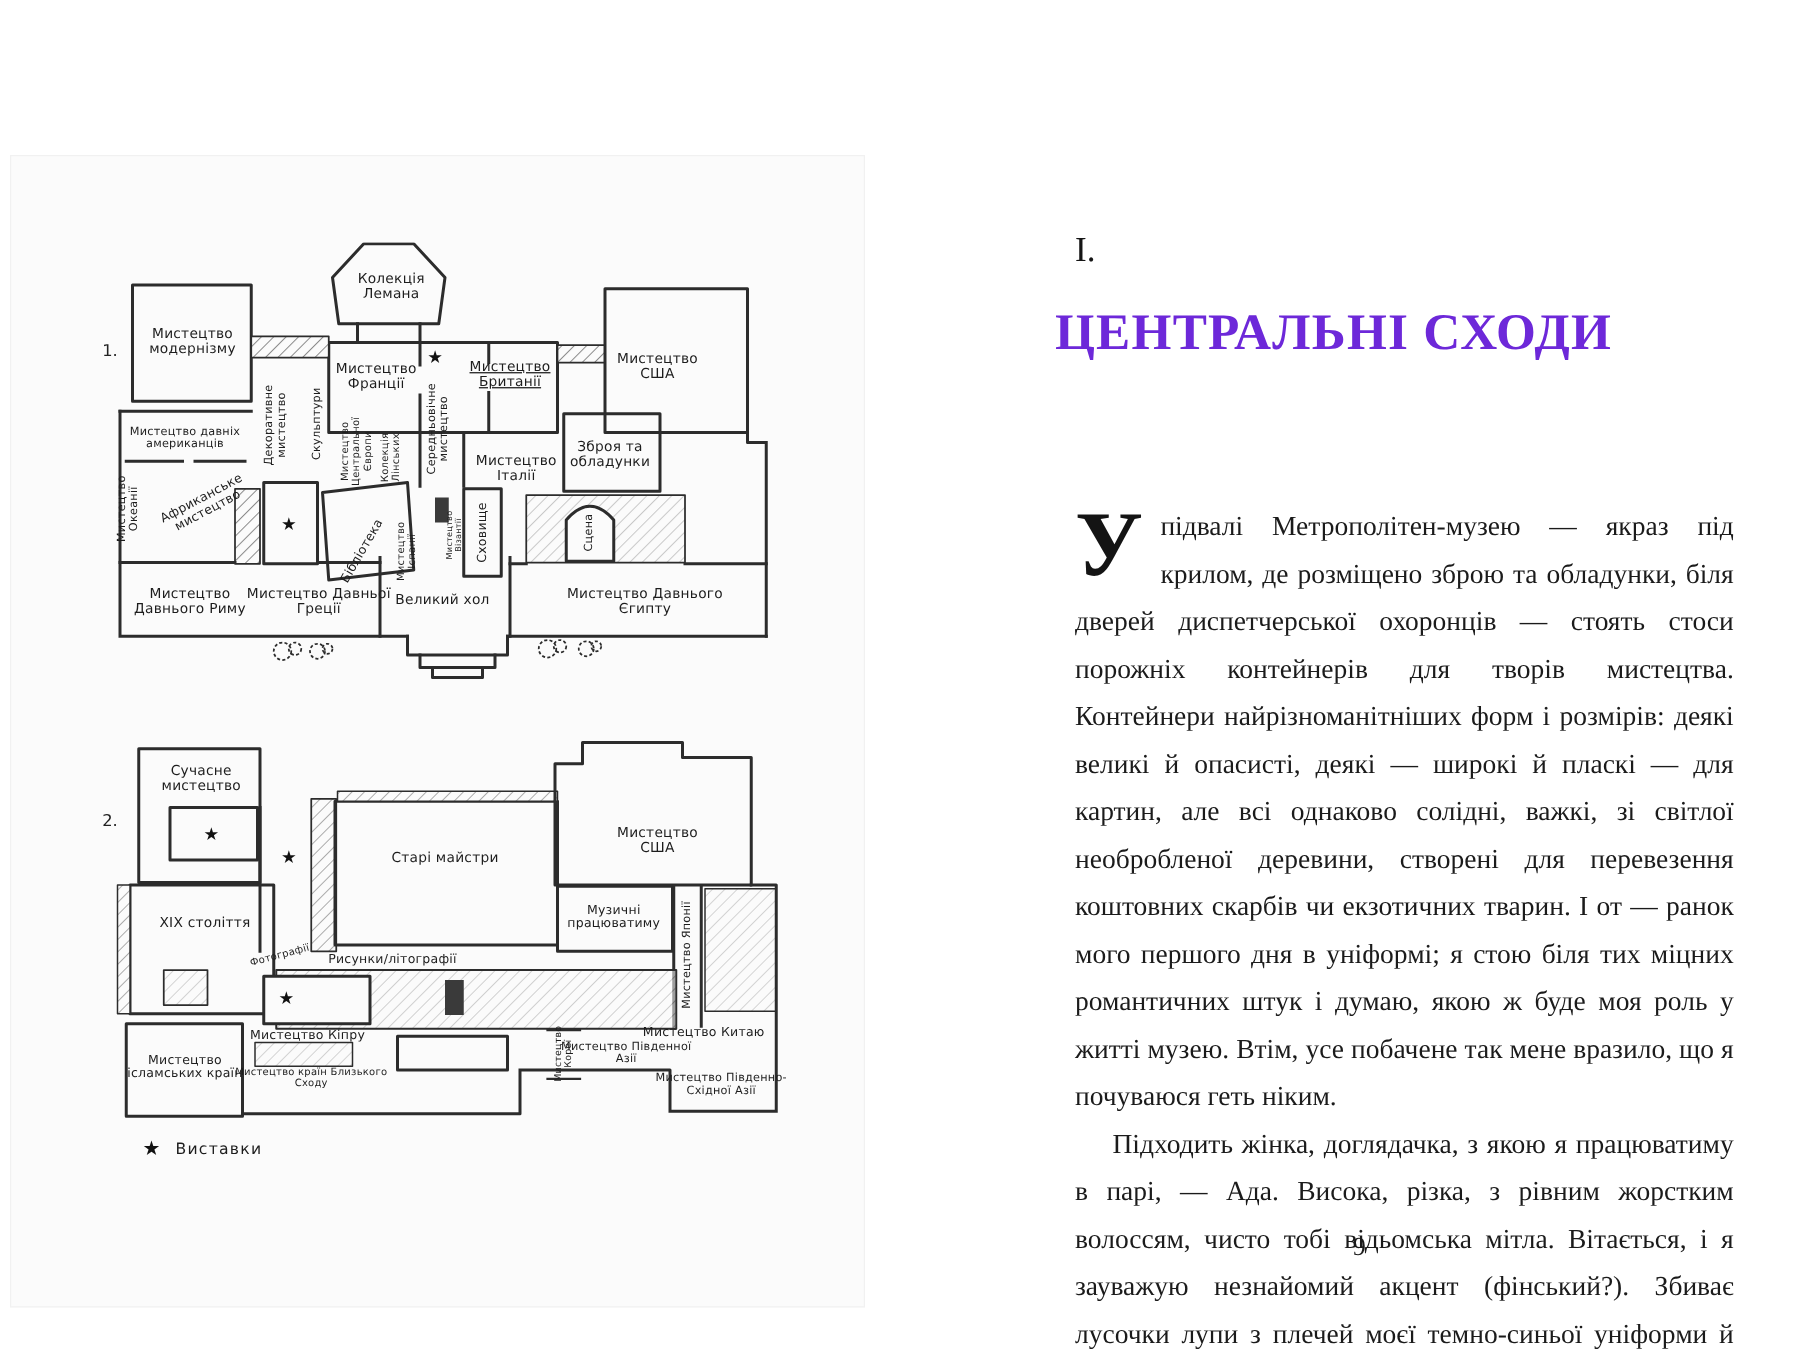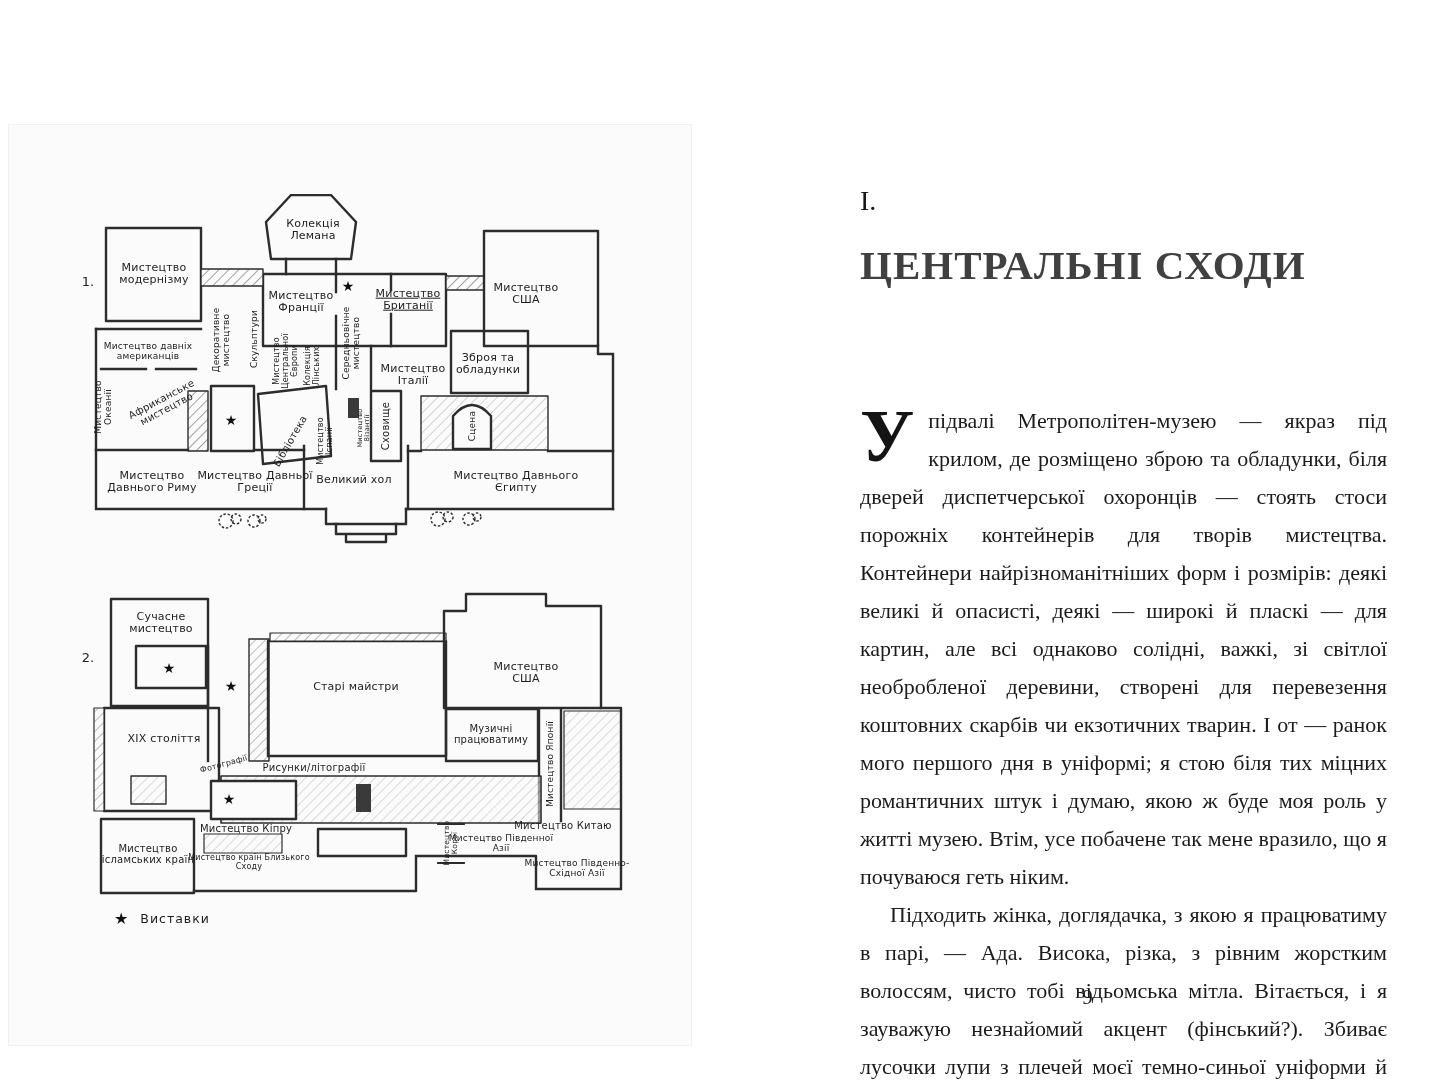--- a/index.html
+++ b/index.html
@@ -24,22 +24,22 @@
   .s8{font-size:8px;} .s7{font-size:7.5px;} .s6{font-size:6.5px;}
   .star{position:absolute;transform:translate(-50%,-50%);font-family:"DejaVu Sans",sans-serif;
         font-size:14px;color:#111;}
   .legend{position:absolute;display:flex;align-items:center;gap:12px;}
   .legend .sym{font:16px "DejaVu Sans",sans-serif;color:#111;}
   .legend .txt{font:12.5px "DejaVu Sans",sans-serif;letter-spacing:1px;color:#1d1d1d;}
 
   
   .page-right{position:absolute;left:730px;top:0;width:715px;height:1084px;background:#fff;}
   .chapter-num{position:absolute;left:130px;top:186px;font:28px/1.1 "Liberation Serif",serif;color:#151515;}
-  .chapter-title{position:absolute;left:130px;top:243px;margin:0;
-                 font:bold 41px/1.1 "Liberation Serif",serif;letter-spacing:1px;color:#404040;}
+  .chapter-title{position:absolute;left:114px;top:243px;margin:0;
+                 font:bold 41px/1.1 "Liberation Serif",serif;letter-spacing:1px;color:#6d28d9;}
   .body-text{position:absolute;left:130px;top:402px;width:527px;
              font:22px/38px "Liberation Serif",serif;text-align:justify;color:#1b1b1b;}
   .body-text p{margin:0;}
   .dropcap{float:left;font:bold 74px/60px "Liberation Serif",serif;color:#141414;
            padding:4px 14px 0 0;}
   .p2{text-indent:30px;}
   .folio{position:absolute;left:0;top:985px;width:715px;text-align:center;
          font:21px "Liberation Serif",serif;color:#1b1b1b;}
 </style>
 </head>

